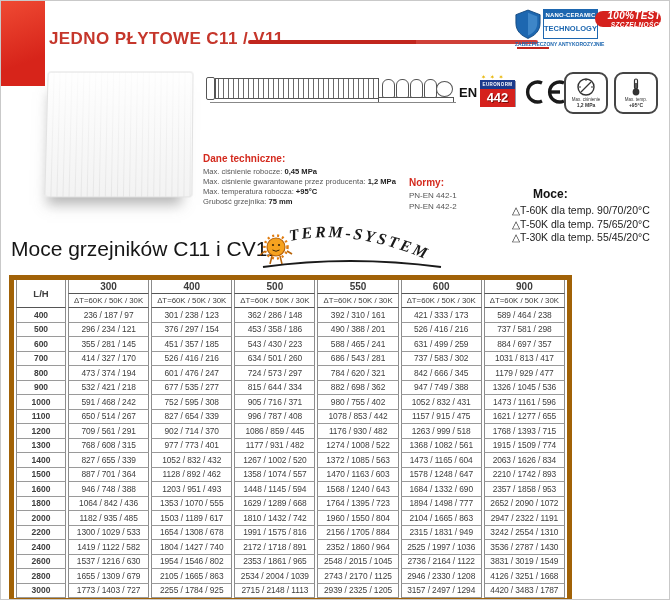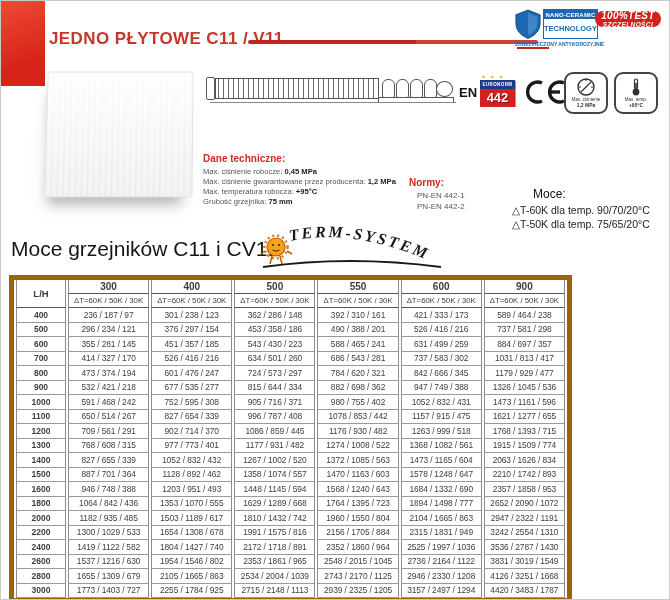--- a/index.html
+++ b/index.html
@@ -22,21 +22,21 @@
   .nano-top{display:flex;align-items:stretch;}
   .shield{width:26px;height:30px;flex:0 0 26px;margin-right:2px;}
   .nano-text{border:1px solid #1d67b0;width:62px;height:28px;display:flex;flex-direction:column;}
   .nano-l1{background:#1d67b0;color:#fff;font-size:6px;font-weight:bold;text-align:center;
     padding:2px 0 1px;letter-spacing:.2px;}
   .nano-l2{color:#1d67b0;font-size:7.5px;font-weight:bold;text-align:center;flex:1;
     display:flex;align-items:center;justify-content:center;}
   .nano-sub{font-size:5px;font-weight:bold;color:#1d67b0;margin-top:2px;white-space:nowrap;}
   .test-badge{position:absolute;left:594px;top:10px;width:66px;height:16px;background:#d5211d;
     border-radius:12px;color:#fff;text-align:center;display:flex;flex-direction:column;
-    justify-content:center;font-style:italic;font-weight:bold;}
+    justify-content:center;font-style:italic;font-weight:bold;align-items:flex-end;}
   .test-l1{font-size:10px;letter-spacing:.3px;}
   .test-l2{font-size:6.5px;letter-spacing:.4px;}
 
   
   .radiator-front{position:absolute;left:45px;top:70px;width:145px;height:124px;
     border:1px solid #e2e2e2;border-radius:3px;
     background-image:linear-gradient(180deg,rgba(255,255,255,.85),rgba(226,226,226,.35)),
       repeating-linear-gradient(90deg,#fcfcfc 0 5px,#e7e7e7 5px 6px);
     transform:perspective(420px) rotateX(3deg) skewX(-1deg);
     box-shadow:-4px 14px 12px -7px rgba(110,110,110,.5);}
@@ -66,23 +66,23 @@
   .spec-icon .cap1{font-size:4.5px;color:#333;line-height:5px;}
   .spec-icon .cap2{font-size:5px;color:#333;font-weight:bold;line-height:6px;}
 
   
   .tech{position:absolute;left:202px;top:152px;width:210px;}
   .tech-header{color:#d42a1e;font-weight:bold;font-size:10px;margin-bottom:3px;}
   .tech-line{font-size:7.6px;color:#555;line-height:10px;white-space:nowrap;}
   .tech-line b{color:#222;}
   .norms{position:absolute;left:408px;top:176px;}
   .norms-header{color:#d42a1e;font-weight:bold;font-size:10px;margin-bottom:3px;}
-  .norms-line{font-size:8px;color:#555;line-height:10.5px;margin-left:8px;}
+  .norms-line{font-size:8px;color:#555;line-height:10.5px;}
   .powers-note{position:absolute;left:503px;top:186px;}
-  .powers-note-header{font-size:12px;font-weight:normal;color:#111;margin-bottom:3px;padding-left:29px;}
+  .powers-note-header{font-size:12px;font-weight:bold;color:#111;margin-bottom:3px;padding-left:29px;}
   .powers-note-line{font-size:10.5px;color:#222;line-height:13.5px;white-space:nowrap;margin-left:8px;}
 
   
   .section-title{position:absolute;left:10px;top:236px;font-size:21px;color:#161616;white-space:nowrap;}
   .brand-logo{position:absolute;left:256px;top:220px;}
 
   
   .table-wrap{position:absolute;left:8px;top:274px;}
   table.powers{border-collapse:separate;border-spacing:2px 0;table-layout:fixed;
     width:563px;border:5px solid #a16207;background:#fff;}
@@ -189,20 +189,21 @@
         <div class="norms-line">PN-EN 442-1</div>
         <div class="norms-line">PN-EN 442-2</div>
       </div>
   </div>
 
   <div class="powers-note">
     <div class="powers-note-header">Moce:</div>
     <div id="powers-note-lines">
         <div class="powers-note-line">△T-60K dla temp. 90/70/20°C</div>
         <div class="powers-note-line">△T-50K dla temp. 75/65/20°C</div>
+        <div class="powers-note-line">△T-30K dla temp. 55/45/20°C</div>
       </div>
   </div>
 
   <div class="section-title">Moce grzejników C11 i CV11</div>
 
   <svg class="brand-logo" width="188" height="52" viewBox="0 0 188 52">
     <circle cx="19" cy="26" r="11.5" fill="none" stroke="#e07c10" stroke-width="2.5" stroke-dasharray="2 3"></circle>
     <circle cx="19" cy="26" r="9" fill="#f6a21f" stroke="#b8640a" stroke-width="1.2"></circle>
     <circle cx="16" cy="24" r="1.1" fill="#3a2405"></circle>
     <circle cx="22" cy="24" r="1.1" fill="#3a2405"></circle>

